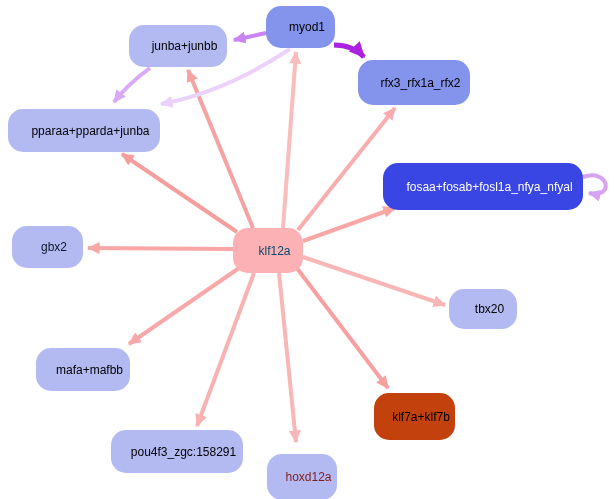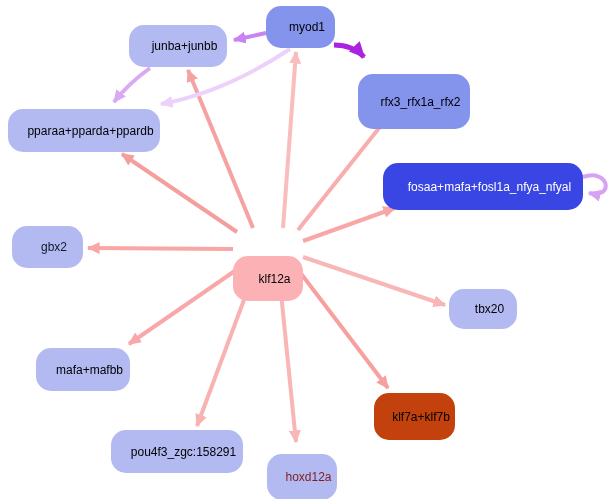--- a/index.html
+++ b/index.html
@@ -95,33 +95,33 @@
       <path d="M334,45 Q353,45 364,57" fill="none" stroke="#ab22e0" stroke-width="5" stroke-linecap="butt" marker-end="url(#arrowhead-14)"></path>
       <path d="M583,177 C609,168 615,199 589,193" fill="none" stroke="#d7a2f4" stroke-width="4" stroke-linecap="butt" marker-end="url(#arrowhead-15)"></path>
     </svg>
   <div id="nodes-layer">
       <div class="node" style="left: 129px; top: 25px; width: 98px; height: 42px; background: rgb(179, 186, 242); color: rgb(0, 0, 0);">
         <span>junba+junbb</span>
       </div>
       <div class="node" style="left: 266px; top: 6px; width: 69px; height: 42px; background: rgb(132, 148, 236); color: rgb(0, 0, 0);">
         <span>myod1</span>
       </div>
-      <div class="node" style="left: 358px; top: 74px; width: 112px; height: 55px; background: rgb(132, 148, 236); color: rgb(0, 0, 0);">
+      <div class="node" style="left: 358px; top: 60px; width: 112px; height: 45px; background: rgb(132, 148, 236); color: rgb(0, 0, 0);">
         <span>rfx3_rfx1a_rfx2</span>
       </div>
       <div class="node" style="left: 8px; top: 109px; width: 152px; height: 43px; background: rgb(179, 186, 242); color: rgb(0, 0, 0);">
-        <span>pparaa+pparda+ppardb</span>
+        <span>pparaa+pparda+junba</span>
       </div>
       <div class="node" style="left: 383px; top: 163px; width: 200px; height: 47px; background: rgb(58, 70, 228); color: rgb(255, 255, 255);">
-        <span>fosaa+mafa+fosl1a_nfya_nfyal</span>
+        <span>fosaa+fosab+fosl1a_nfya_nfyal</span>
       </div>
       <div class="node" style="left: 12px; top: 226px; width: 71px; height: 42px; background: rgb(179, 186, 242); color: #0f172a;">
         <span>gbx2</span>
       </div>
-      <div class="node" style="left: 233px; top: 228px; width: 70px; height: 45px; background: rgb(252, 177, 180); color: #000000; margin-top: 28px;">
+      <div class="node" style="left: 233px; top: 228px; width: 70px; height: 45px; background: rgb(252, 177, 180); color: #0c4a6e;">
         <span>klf12a</span>
       </div>
       <div class="node" style="left: 449px; top: 289px; width: 68px; height: 40px; background: rgb(179, 186, 242); color: rgb(0, 0, 0);">
         <span>tbx20</span>
       </div>
       <div class="node" style="left: 36px; top: 348px; width: 94px; height: 43px; background: rgb(179, 186, 242); color: rgb(0, 0, 0);">
         <span>mafa+mafbb</span>
       </div>
       <div class="node" style="left: 111px; top: 430px; width: 132px; height: 43px; background: rgb(179, 186, 242); color: rgb(0, 0, 0);">
         <span>pou4f3_zgc:158291</span>

